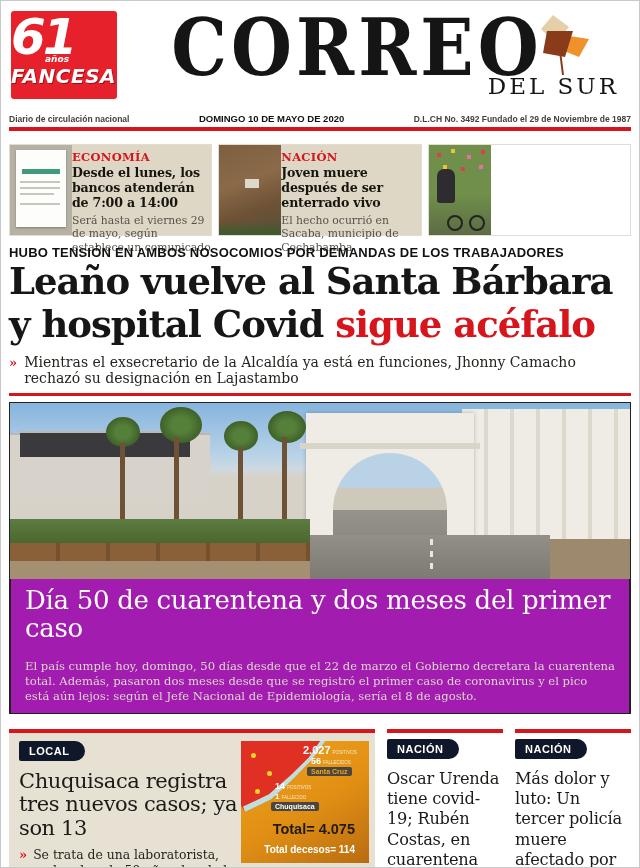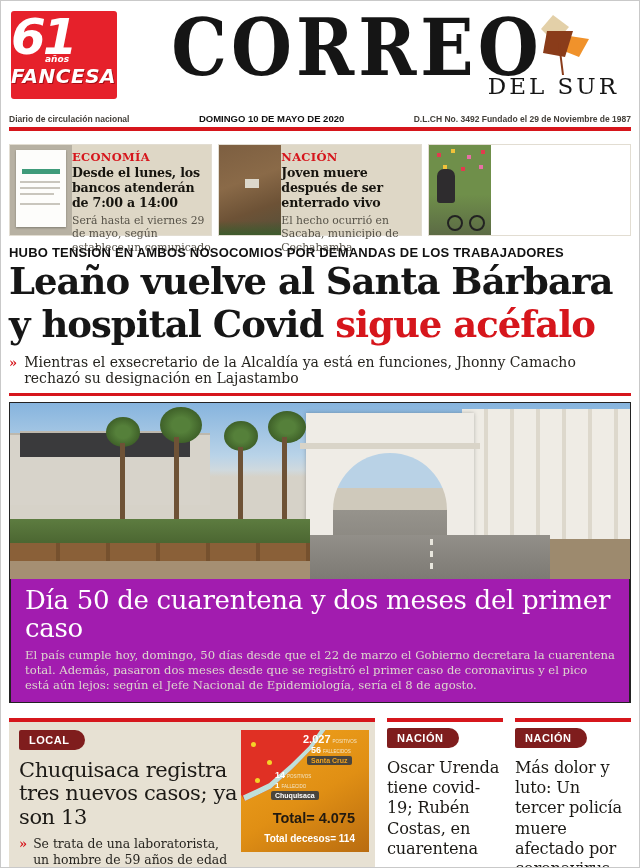--- a/index.html
+++ b/index.html
@@ -98,28 +98,28 @@
               background:repeating-linear-gradient(90deg,#8a6038 0 46px,#76512e 46px 50px);}
   .ph-street{position:absolute;left:300px;bottom:0;width:240px;height:44px;
              background:linear-gradient(#928f89,#7d7a74);}
   .ph-lane{position:absolute;left:50%;bottom:4px;width:3px;height:36px;
            background:repeating-linear-gradient(#e8e6dd 0 6px,transparent 6px 12px);}
   .ph-walk{position:absolute;left:0;bottom:0;width:300px;height:18px;background:#a58f73;}
   .ph-credit{position:absolute;right:1px;top:60px;transform:rotate(-90deg);transform-origin:right top;
              font-size:5px;color:#efefef;letter-spacing:.5px;white-space:nowrap;}
   .photo-cap{background:#a21caf;color:#fff;padding:7px 14px 9px 14px;border:1px solid #222;border-top:none;}
   .cap-title{font-family:"DejaVu Serif",serif;font-size:26px;line-height:1.1;letter-spacing:-.3px;}
-  .cap-body{font-family:"DejaVu Serif",serif;font-size:11.6px;line-height:1.3;color:#ddd8ce;margin-top:5px;}
+  .cap-body{font-family:"DejaVu Serif",serif;font-size:11.6px;line-height:1.3;color:#ddd8ce;margin-top:16px;}
 
   
   .midrow{display:flex;gap:12px;margin-top:15px;}
   .local-panel{width:366px;flex:none;border-top:4px solid #d6161c;background:#e7e1d3;
                display:flex;padding:6px 6px 8px 10px;}
   .local-txt{flex:1;padding-top:2px;}
-  .tab{display:inline-block;background:#7f1d1d;color:#fff;font-weight:700;font-size:11px;
+  .tab{display:inline-block;background:#0f172a;color:#fff;font-weight:700;font-size:11px;
        letter-spacing:.5px;padding:4px 16px 4px 10px;border-radius:2px 10px 10px 2px;}
   .local-head{font-family:"DejaVu Serif",serif;font-size:21px;line-height:1.12;color:#1c1a16;
               margin-top:9px;letter-spacing:-.4px;}
   .local-deck{display:flex;gap:6px;margin-top:7px;font-family:"DejaVu Serif",serif;
               font-size:12.4px;line-height:1.25;color:#26241f;padding-right:6px;}
   
   .info{position:relative;width:128px;height:122px;flex:none;overflow:hidden;margin-top:2px;
         background:linear-gradient(150deg,#f2a31d 0%,#e08f14 55%,#b96c10 100%);
         font-family:"Liberation Sans",sans-serif;}
   .info .map{position:absolute;left:-8px;top:-10px;width:100px;height:88px;background:#e03024;

